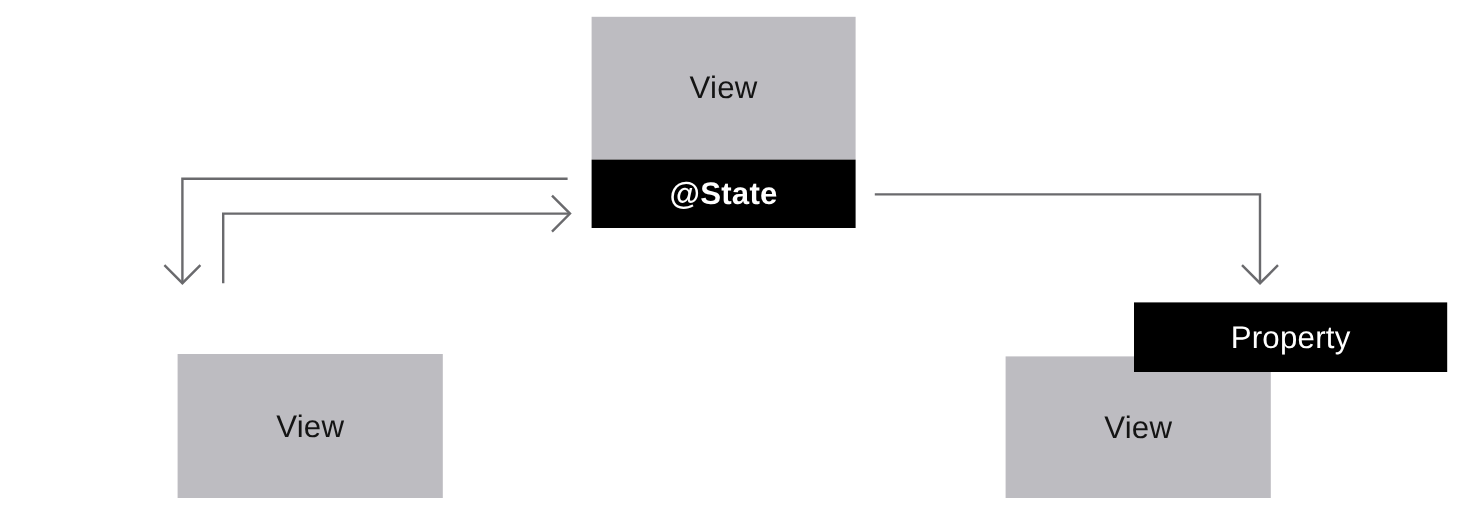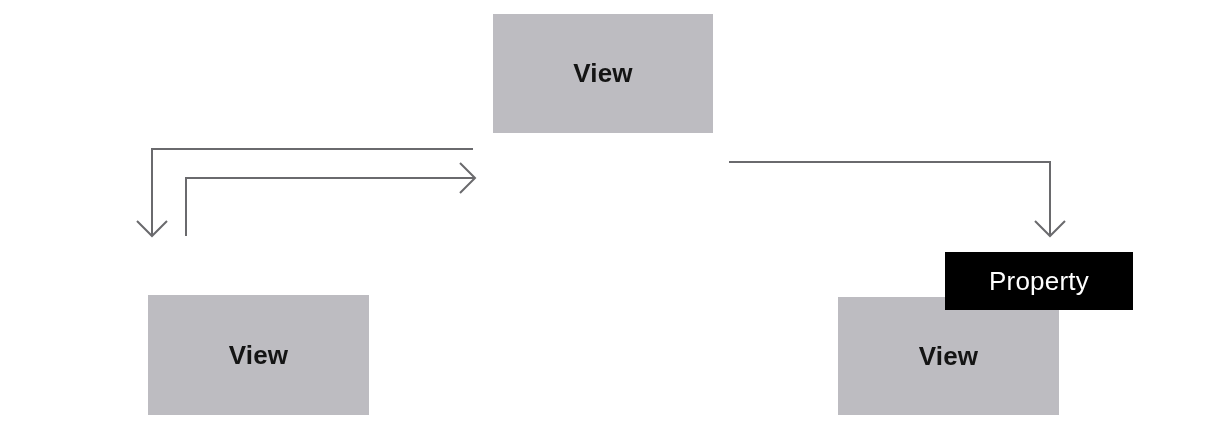--- a/index.html
+++ b/index.html
@@ -35,32 +35,31 @@
     display: flex;
     align-items: center;
     justify-content: center;
     font-size: 26px;
     letter-spacing: 0.2px;
   }
   .box-gray {
     background: #bdbcc1;
     color: #141414;
     z-index: 2;
-    font-weight: bold;
   }
   .box-black {
     background: #000000;
     color: #ffffff;
     z-index: 3;
   }
   .node-view-top   { left: 493px; top: 14px;  width: 220px; height: 119px; }
   .node-state      { left: 493px; top: 133px; width: 220px; height: 57px;  font-weight: bold; }
   .node-binding    { left: 41px;  top: 252px; width: 221px; height: 58px;  }
   .node-view-left  { left: 148px; top: 295px; width: 221px; height: 120px; }
-  .node-property   { left: 945px; top: 252px; width: 188px; height: 58px;  }
+  .node-property   { left: 945px; top: 252px; width: 261px; height: 58px;  }
   .node-view-right { left: 838px; top: 297px; width: 221px; height: 118px; }
 </style>
 </head>
 <body>
 
 <div class="canvas">
 
   <svg class="arrows" viewBox="0 0 1220 436" xmlns="http://www.w3.org/2000/svg" aria-hidden="true">
     <g>
       <path d="M473,149 H152 V236"></path>
@@ -73,20 +72,23 @@
     <g>
       <path d="M729,162 H1050 V236"></path>
       <path d="M1035,221 L1050,236 L1065,221"></path>
     </g>
   </svg>
 
   <div class="box box-gray node-view-top">
     <span>View</span>
   </div>
 
+  <div class="box box-black node-state">
+    <span>@State</span>
+  </div>
 
   <div class="box box-gray node-view-left">
     <span>View</span>
   </div>
 
 
   <div class="box box-gray node-view-right">
     <span>View</span>
   </div>
 

